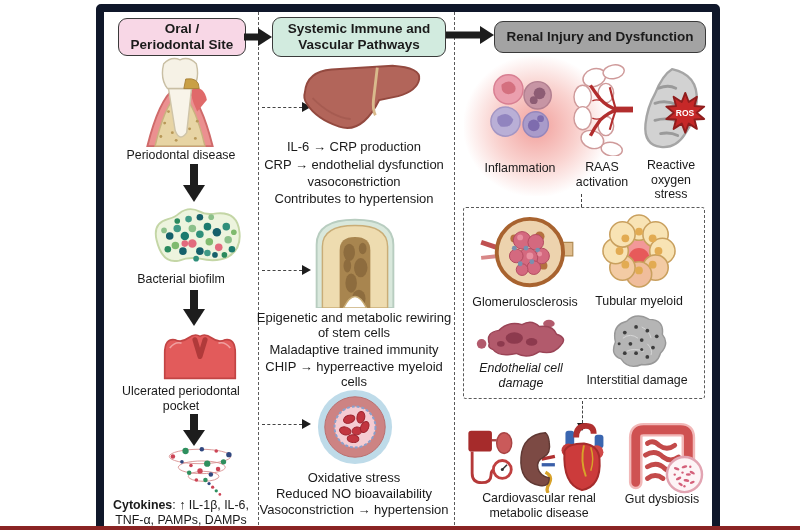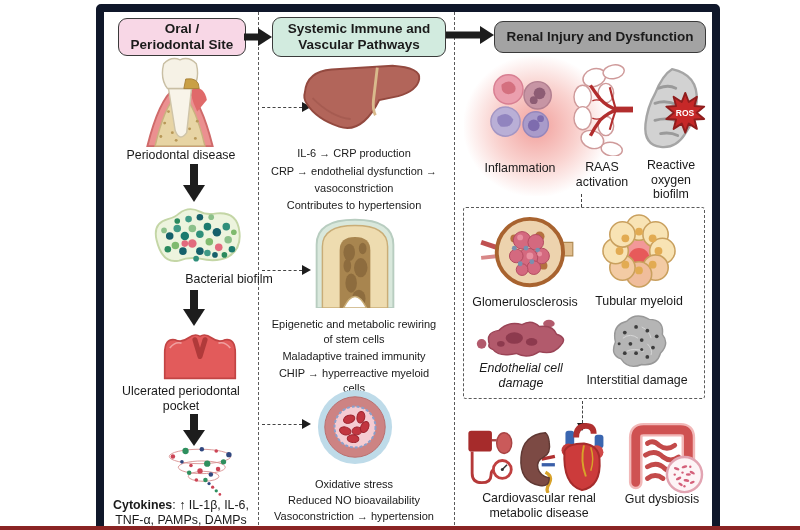--- a/index.html
+++ b/index.html
@@ -4,21 +4,21 @@
 <style>
   html,body{margin:0;padding:0;background:#ffffff;width:800px;height:530px;overflow:hidden;
     font-family:"Liberation Sans",sans-serif;color:#1b1b1b;}
   .canvas{position:relative;width:800px;height:530px;background:#fff;}
   .frame{position:absolute;left:96px;top:4px;width:608px;height:518px;background:#fff;
     border:8px solid #0f172a;border-radius:5px;}
   .sep{position:absolute;top:0;bottom:0;width:0;border-left:1.6px dashed #5a5a5a;}
   .hdr{position:absolute;border:1.8px solid #3a3a3a;border-radius:9px;display:flex;flex-direction:column;
     align-items:center;justify-content:center;font-weight:bold;font-size:13.5px;line-height:1.15;text-align:center;}
   .lbl{position:absolute;font-size:12.4px;line-height:1.18;text-align:center;color:#1a1a1a;}
-  .tline{position:absolute;font-size:11px;line-height:1.2;text-align:center;color:#1a1a1a;margin-top:8px;}
+  .tline{position:absolute;font-size:13px;line-height:1.2;text-align:center;color:#1a1a1a;}
   .bold{font-weight:bold;}
   .dash-h{position:absolute;height:0;border-top:1.6px dashed #444;}
   .dash-h:after{content:"";position:absolute;right:-9px;top:-5.6px;width:0;height:0;
     border-left:9px solid #1d1d1d;border-top:5px solid transparent;border-bottom:5px solid transparent;}
   .dash-v{position:absolute;width:0;border-left:1.6px dashed #444;}
   .dash-v.arrow:after{content:"";position:absolute;left:-5.6px;bottom:-8px;width:0;height:0;
     border-top:8px solid #1d1d1d;border-left:5px solid transparent;border-right:5px solid transparent;}
   .glow{position:absolute;background:radial-gradient(ellipse at center,rgba(228,66,58,0.50) 0%,rgba(238,120,110,0.32) 42%,rgba(255,255,255,0) 72%);}
   .dbox{position:absolute;border:1.6px dashed #5a5a5a;border-radius:3px;}
   .abs{position:absolute;}
@@ -105,21 +105,21 @@
           <circle cx="52" cy="14" r="3.5" fill="#15606a"></circle>
           <circle cx="64" cy="14" r="3" fill="#8cc08a"></circle>
           <circle cx="28" cy="18" r="3" fill="#2a8a5e"></circle>
           <circle cx="88" cy="30" r="3" fill="#7fba6e"></circle>
           <circle cx="14" cy="28" r="3" fill="#8cc08a"></circle>
           <circle cx="48" cy="58" r="3" fill="#2f8f7a"></circle>
           <circle cx="36" cy="42" r="3.5" fill="#e26a7d"></circle>
           <circle cx="68" cy="54" r="3" fill="#15606a"></circle>
     </g>
   </svg>
-  <div class="lbl" style="left:0px;top:260px;width:154px;padding-left:48px;">Bacterial biofilm</div>
+  <div class="lbl" style="left:0px;top:260px;width:154px;">Bacterial biofilm</div>
   <svg class="abs" style="left:78px;top:278px;" width="24" height="36">
     <rect x="8" y="0" width="8" height="21" fill="#1d1d1d"></rect>
         <polygon points="1,19 23,19 12,36" fill="#1d1d1d"></polygon>
   </svg>
   <svg class="abs" style="left:54px;top:314px;" width="84" height="56" viewBox="0 0 100 62">
     <path d="M8,60 L8,30 Q8,12 20,14 Q28,18 36,12 Q44,6 50,10 Q56,6 64,12 Q72,18 80,14 Q92,12 92,30 L92,60 Z" fill="#e25b5b" stroke="#c24444" stroke-width="2"></path>
     <path d="M44,14 L50,34 L56,14" stroke="#b03a3a" stroke-width="6" fill="none" stroke-linecap="round" stroke-linejoin="round"></path>
     <path d="M14,24 Q20,16 28,18" stroke="#f0a0a0" stroke-width="2" fill="none"></path>
     <path d="M72,18 Q80,16 86,24" stroke="#f0a0a0" stroke-width="2" fill="none"></path>
   </svg>
@@ -247,21 +247,21 @@
     <path d="M38,4 Q66,10 64,38 Q62,58 52,72 Q42,88 26,86 Q8,84 10,62 Q12,44 20,30 Q28,10 38,4 Z" fill="#d2d2d2" stroke="#a5a5a5" stroke-width="2.5"></path>
     <g stroke="#9a9a9a" stroke-width="3" fill="none" stroke-linecap="round">
       <path d="M24,24 Q34,20 42,24"></path>
           <path d="M20,40 Q32,36 44,42"></path>
           <path d="M20,58 Q34,54 46,60"></path>
           <path d="M26,72 Q36,70 44,74"></path>
     </g>
     <polygon points="52,29 55.7,38.6 64.3,33 61.7,42.9 72,43.5 64,50 72,56.5 61.7,57.1 64.3,67 55.7,61.4 52,71 48.3,61.4 39.7,67 42.3,57.1 32,56.5 40,50 32,43.5 42.3,42.9 39.7,33 48.3,38.6" fill="#c62828" stroke="#8f1d1d" stroke-width="2" stroke-linejoin="round"></polygon>
   </svg>
   <span class="rosLabel" style="left:581px;top:101px;">ROS</span>
-  <div class="lbl" style="left:533px;top:146px;width:68px;">Reactive oxygen biofilm</div>
+  <div class="lbl" style="left:533px;top:146px;width:68px;">Reactive oxygen stress</div>
 
   <div class="dash-v" style="left:477px;top:182px;height:13px;"></div>
 
   <div class="dbox" style="left:359px;top:195px;width:240px;height:190px;"></div>
 
   <svg class="abs" style="left:374px;top:203px;" width="96" height="78" viewBox="0 0 96 80">
     <path d="M2,28 L20,34" stroke="#c05050" stroke-width="5" fill="none"></path>
     <path d="M2,44 L20,42" stroke="#d88888" stroke-width="4" fill="none"></path>
     <path d="M82,28 L96,28 L96,42 L82,42 Z" fill="#e0bd8d" stroke="#b08a52" stroke-width="1.2"></path>
     <circle cx="52" cy="38" r="34" fill="#edd3ae" stroke="#a8632f" stroke-width="4"></circle>

